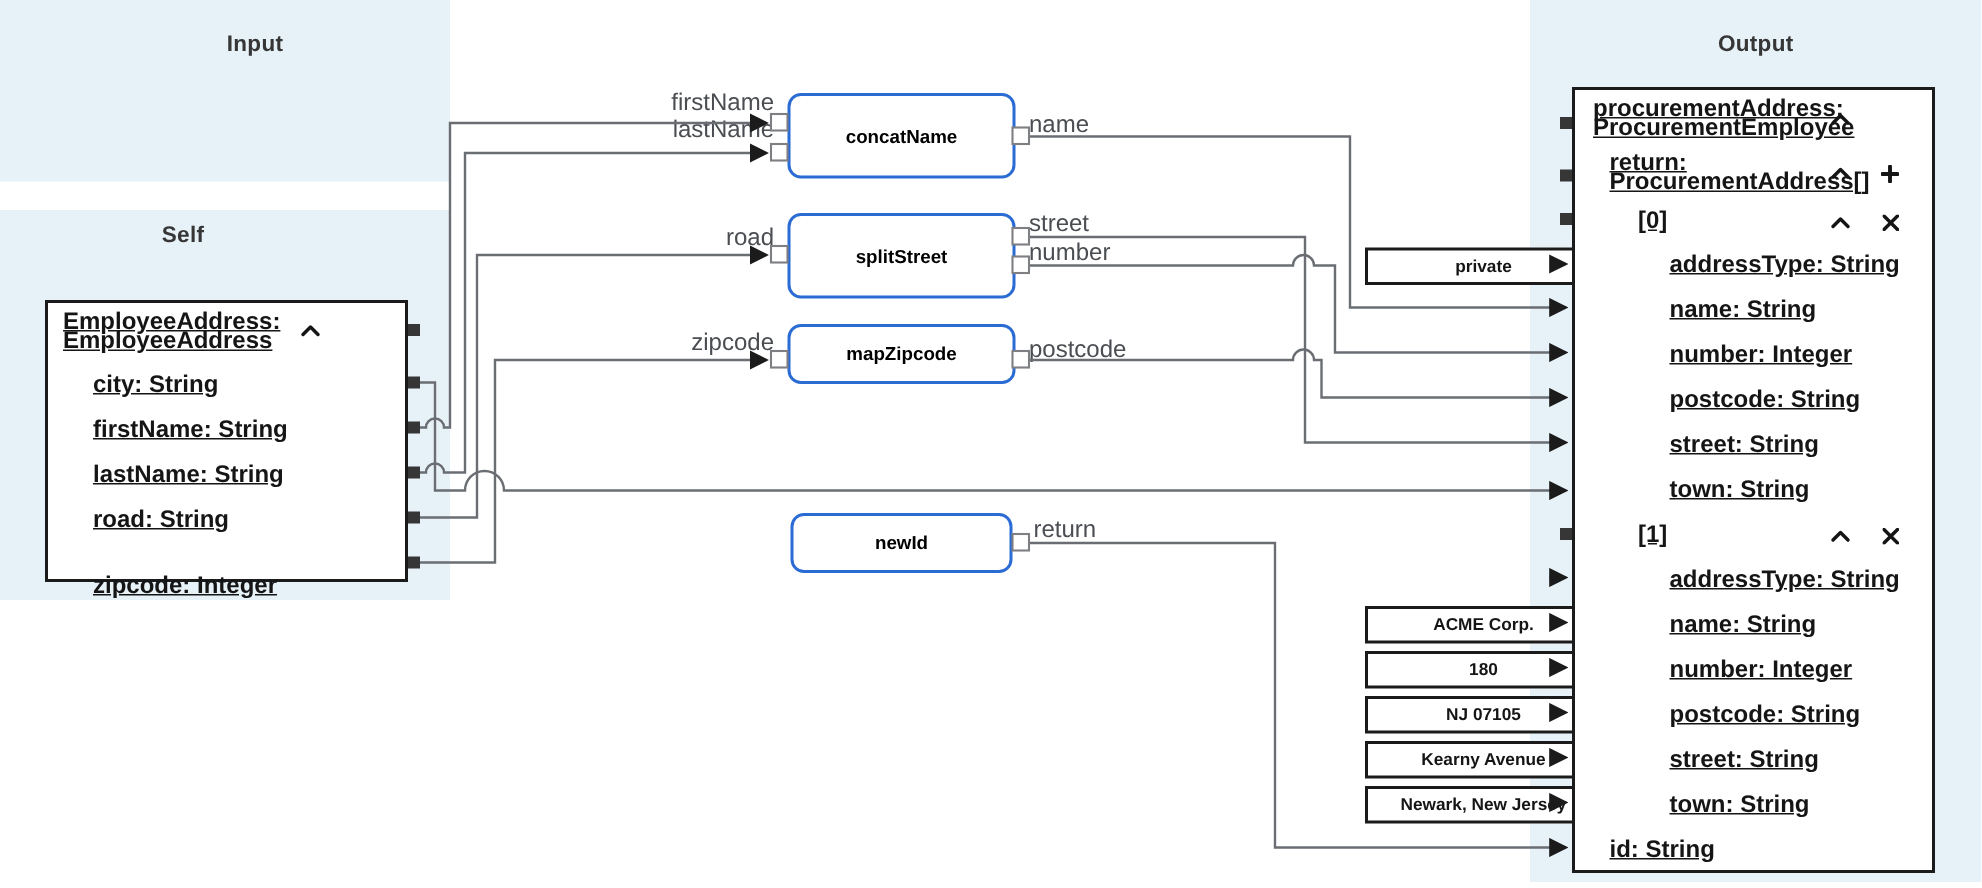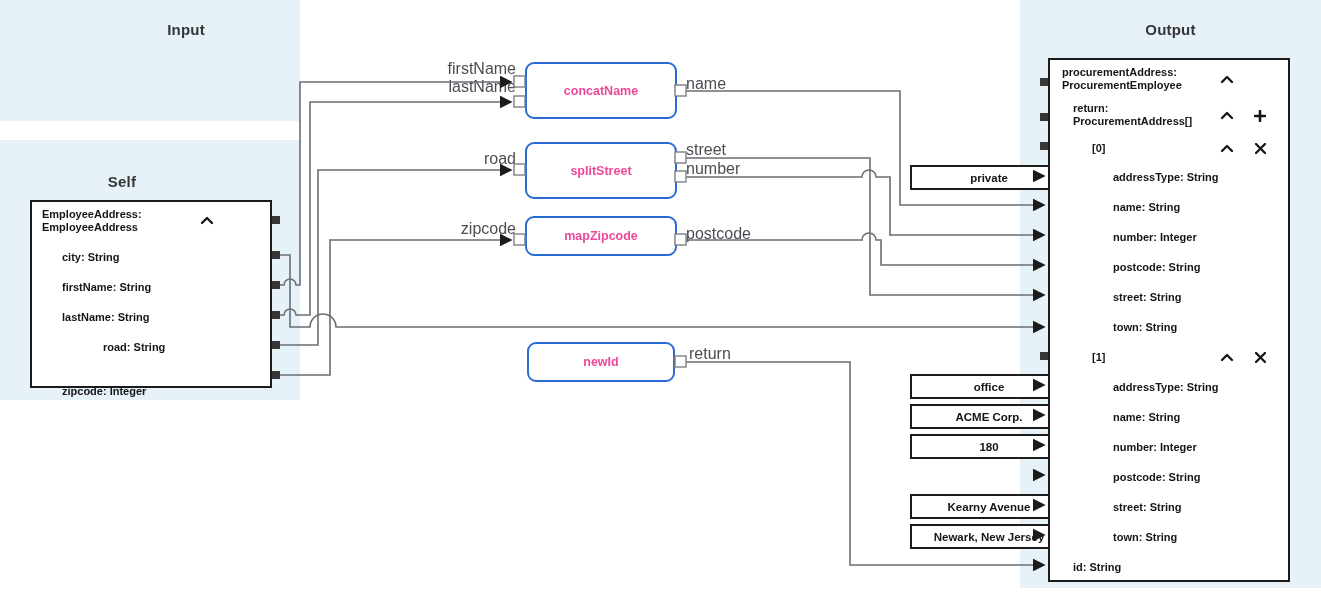--- a/index.html
+++ b/index.html
@@ -2,63 +2,63 @@
 <html><head>
 <meta charset="utf-8">
 <style>
   html,body{margin:0;padding:0;background:#ffffff;}
   .canvas{position:relative;width:1321px;height:592px;overflow:hidden;
           font-family:"Liberation Sans",sans-serif;background:#ffffff;}
   .panel{position:absolute;background:#e7f1f8;}
   .panel-title{position:absolute;font-size:15px;font-weight:bold;color:#363636;
                text-align:center;letter-spacing:.2px;}
   .tree-box{position:absolute;background:#ffffff;border:2px solid #1b1b1b;}
-  .tree-row{position:absolute;height:16px;line-height:16px;font-size:11px;
-            font-weight:bold;color:#151515;white-space:nowrap;}
+  .tree-row{position:absolute;height:16px;line-height:16px;font-size:16px;
+            font-weight:bold;color:#151515;white-space:nowrap;text-decoration:underline;}
   .tree-row.twoline{height:28px;line-height:13px;}
   .row-icon{position:absolute;top:2px;}
   .icon-svg{display:block;}
   .fn-box{position:absolute;border:2px solid #2b6cd4;border-radius:9px;background:#fff;
           display:flex;align-items:center;justify-content:center;
-          font-size:12.5px;font-weight:bold;color:#ec4899;}
+          font-size:12.5px;font-weight:bold;color:#000000;}
   .const-box{position:absolute;width:122px;height:21px;border:2px solid #1b1b1b;background:#fff;
              display:flex;align-items:center;justify-content:center;
              font-size:11.5px;font-weight:bold;color:#151515;white-space:nowrap;padding-left:16px;}
   .port-label{position:absolute;font-size:16px;color:#4a4d52;white-space:nowrap;}
   .port-label.r{text-align:right;}
   .wires{position:absolute;left:0;top:0;pointer-events:none;}
   .chev{stroke:#151515;stroke-width:2.3;fill:none;stroke-linecap:round;stroke-linejoin:round;}
 </style>
 </head>
 <body>
 
 <div class="canvas">
 
   <div class="panel" style="left:0;top:0;width:300px;height:121px;"></div>
   <div class="panel" style="left:0;top:140px;width:300px;height:260px;"></div>
   <div class="panel" style="left:1020px;top:0;width:301px;height:588px;"></div>
 
-  <div class="panel-title" style="left:16px;top:21px;width:340px;">Input</div>
-  <div class="panel-title" style="left:0;top:173px;width:244px;text-align:center;">Self</div>
+  <div class="panel-title" style="left:0;top:21px;width:340px;">Input</div>
+  <div class="panel-title" style="left:0;top:148px;width:244px;text-align:center;">Self</div>
   <div class="panel-title" style="left:1020px;top:21px;width:301px;">Output</div>
 
   <div class="tree-box" style="left:30px;top:200px;width:238px;height:184px;">
     <div class="tree-row twoline" style="left:10px;top:6px;right:8px;">
       <div>EmployeeAddress:</div>
       <div>EmployeeAddress</div>
       <span class="row-icon" style="right:48px;top:8px;">
         <svg class="icon-svg" width="14" height="9">
             <polyline class="chev" points="2,7 7,2 12,7"></polyline>
           </svg>
       </span>
     </div>
     <div class="tree-row" style="left:30px;top:47px;">city: String</div>
     <div class="tree-row" style="left:30px;top:77px;">firstName: String</div>
     <div class="tree-row" style="left:30px;top:107px;">lastName: String</div>
-    <div class="tree-row" style="left:30px;top:137px;margin-left:41px;">road: String</div>
+    <div class="tree-row" style="left:30px;top:137px;">road: String</div>
     <div class="tree-row" style="left:30px;top:167px;margin-top:14px;">zipcode: Integer</div>
   </div>
 
   <div class="fn-box" style="left:525px;top:62px;width:148px;height:53px;">
     <span>concatName</span>
   </div>
   <div class="fn-box" style="left:525px;top:142px;width:148px;height:53px;">
     <span>splitStreet</span>
   </div>
   <div class="fn-box" style="left:525px;top:216px;width:148px;height:36px;">
@@ -74,28 +74,28 @@
   <span class="port-label r" style="right:805px;top:150px;">road</span>
   <span class="port-label" style="left:686px;top:141px;">street</span>
   <span class="port-label" style="left:686px;top:160px;">number</span>
   <span class="port-label r" style="right:805px;top:220px;">zipcode</span>
   <span class="port-label" style="left:686px;top:225px;">postcode</span>
   <span class="port-label" style="left:689px;top:345px;">return</span>
 
   <div class="const-box" style="left:910px;top:165px;">
       <span>private</span>
     </div>
-  <div class="const-box" style="left:910px;top:374px;">
-      <span>office</span>
-    </div>
   <div class="const-box" style="left:910px;top:404px;justify-content:center;">
       <span>ACME Corp.</span>
     </div>
   <div class="const-box" style="left:910px;top:434px;">
       <span>180</span>
+    </div>
+  <div class="const-box" style="left:910px;top:464px;">
+      <span>NJ 07105</span>
     </div>
   <div class="const-box" style="left:910px;top:494px;">
       <span>Kearny Avenue</span>
     </div>
   <div class="const-box" style="left:910px;top:524px;">
       <span>Newark, New Jersey</span>
     </div>
 
   <div class="tree-box" style="left:1048px;top:58px;width:238px;height:520px;">
     <div class="tree-row twoline" style="left:12px;top:6px;right:8px;">

